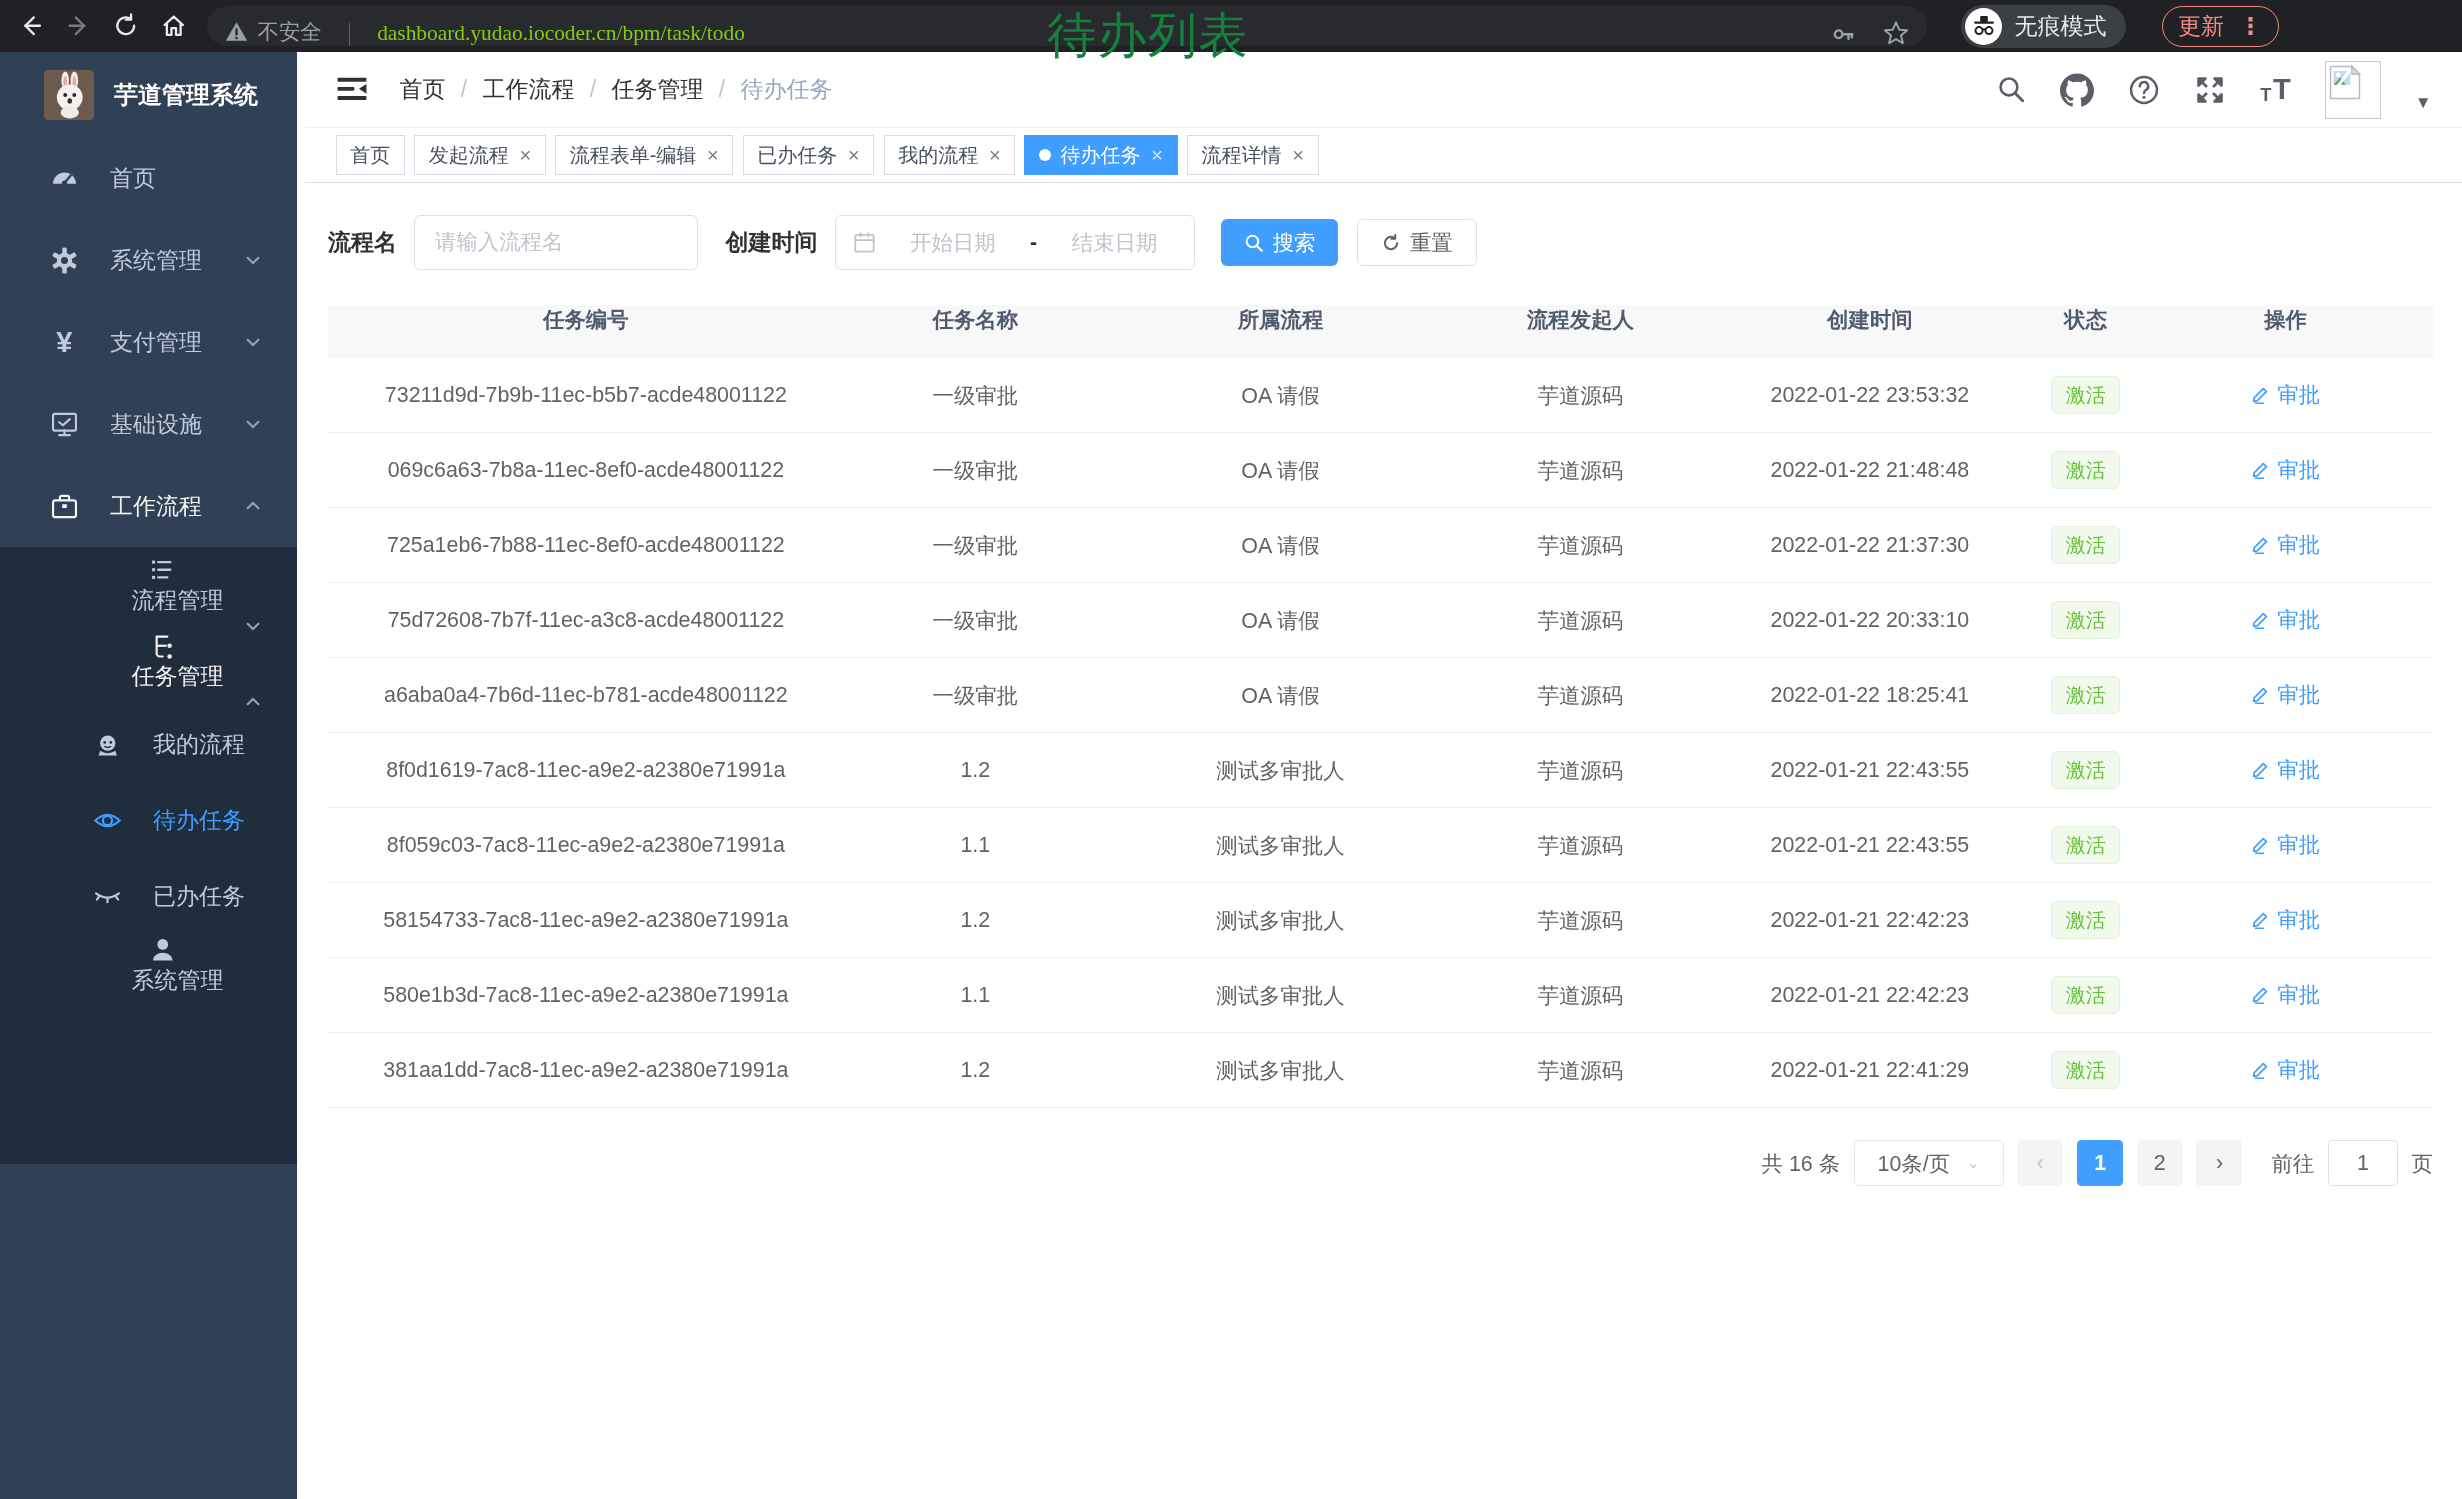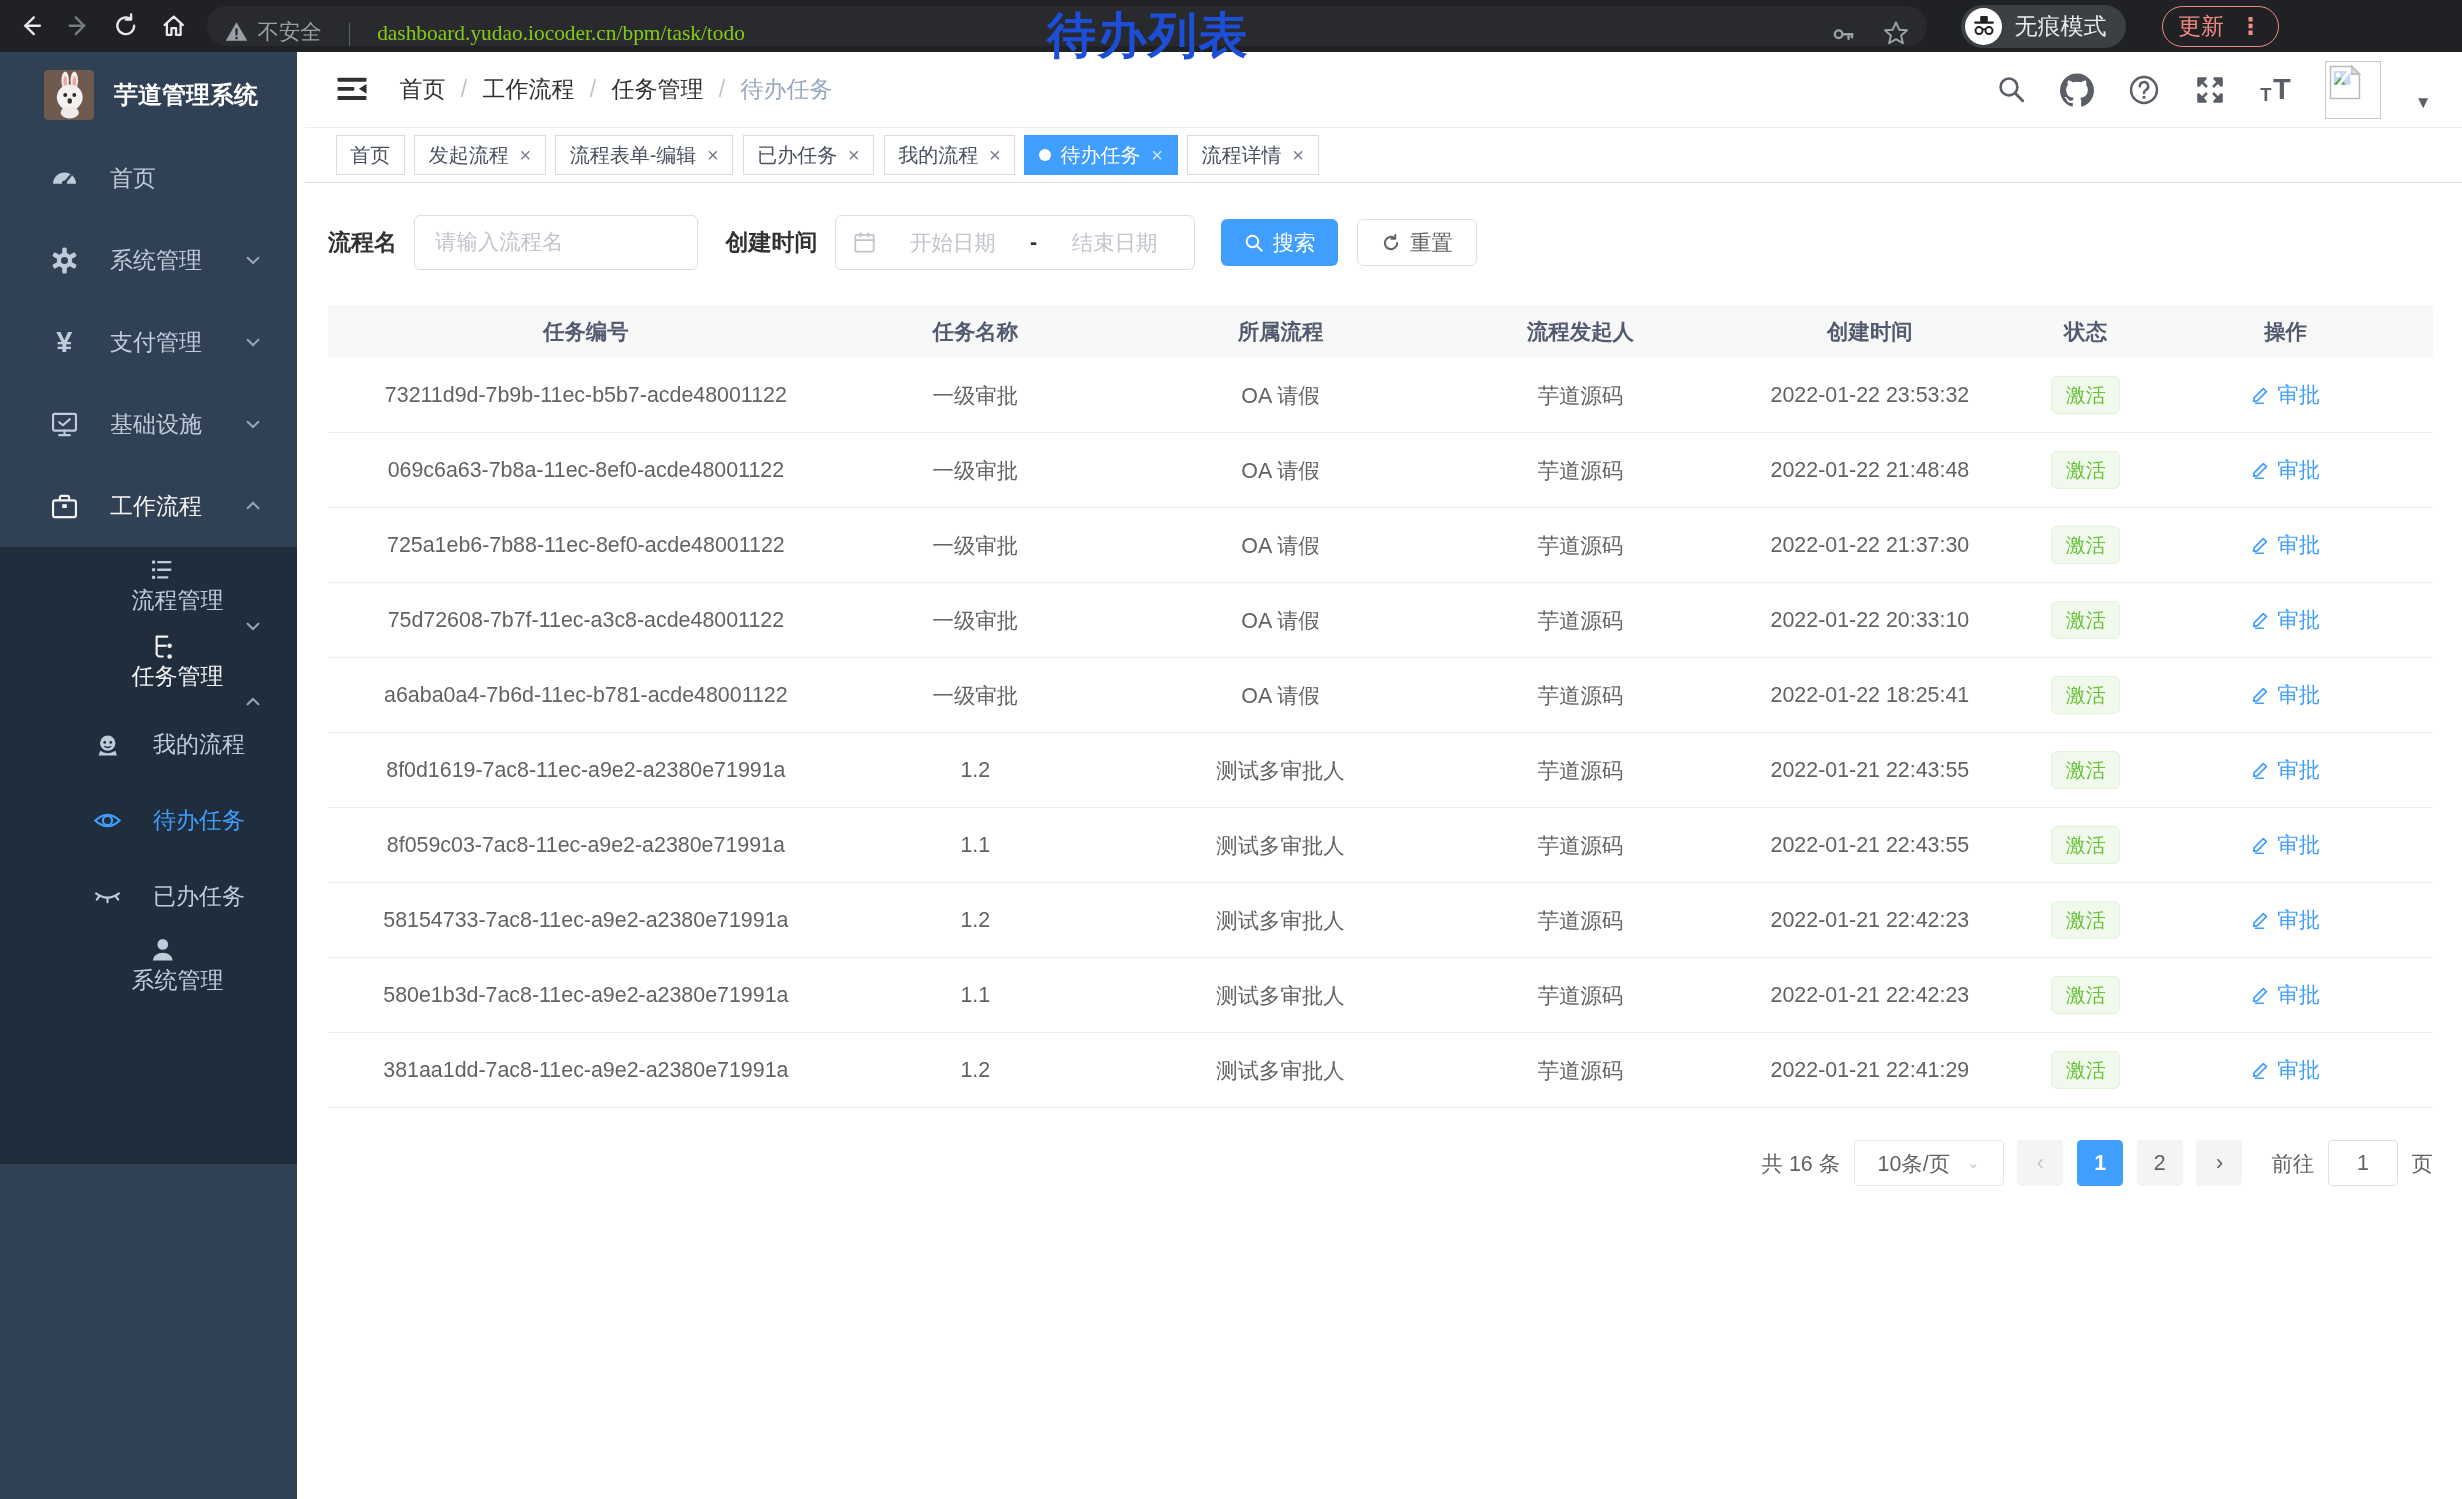--- a/index.html
+++ b/index.html
@@ -12,21 +12,21 @@
   .omni-sec { font-size:21.4px; color:#9aa0a6; display:flex; align-items:center; gap:9.2px; }
   .omni-div { width:1.5px; height:23px; background:#5f6368; }
   .omni-url { font-size:21.4px; color:#84cc16; flex:1;font-family:Liberation Serif, serif; }
   .incog-chip { height:43px; background:#3c4043; border-radius:21.4px; display:flex; align-items:center; gap:12.2px; padding:0 20px 0 4.6px; margin-left:13.7px; }
   .incog-circle { width:37px; height:37px; border-radius:50%; background:#fff; display:flex; align-items:center; justify-content:center; }
   .incog-label { color:#e8eaed; font-size:23px; }
   .update-pill { margin-left:15.3px; border:1.5px solid #f28b82; color:#f28b82; border-radius:23px; height:41px; display:flex; align-items:center; gap:15.3px; padding:0 15.3px; font-size:23px; }
   .kebab { font-size:23px; letter-spacing:0; color:#f28b82; font-weight:700; }
 
   
-  .annotation { position:absolute; left:1047px; top:3.1px; font-size:49px; color:#1d4ed8; font-weight:700; z-index:99; letter-spacing:1.5px; }
+  .annotation { position:absolute; left:1047px; top:3.1px; font-size:49px; color:#15803d; font-weight:400; z-index:99; letter-spacing:1.5px; }
 
   
   .app { position:absolute; top:52px; left:0; right:0; bottom:0; display:flex;gap:8px; }
   .sidebar { width:297px; flex:none; background:#304156; color:#bfcbd9; overflow:hidden; }
   .logo-row { height:85px; display:flex; align-items:center; gap:20px; padding-left:44px; }
   .logo-img { width:50px; height:50px; border-radius:4.6px; flex:none; background:#6e5b4e; }
   .logo-title { color:#fff; font-size:24px; font-weight:700; }
   .menu-item { height:82px; display:flex; align-items:center; padding-left:49px; font-size:23px; cursor:pointer; }
   .menu-item .mi-ic { width:30.5px; height:30.5px; margin-right:30.5px; display:flex; align-items:center; justify-content:center; flex:none; }
   .menu-item .chev { margin-left:auto; margin-right:34px; color:#9aa5b3; }
@@ -61,21 +61,21 @@
   .f-input::placeholder { color:#c0c4cc; }
   .date-box { width:360px; height:55px; border:1.5px solid #dcdfe6; border-radius:6.1px; display:flex; align-items:center; padding:0 17px; gap:15.3px; margin-right:26px; }
   .date-ph { font-size:21.4px; color:#c0c4cc; flex:1; text-align:center; }
   .date-sep { font-size:21.4px; color:#303133; font-weight:700; }
   .btn { height:47px; border-radius:6.1px; font-size:21.4px; display:inline-flex; align-items:center; gap:9.2px; padding:0 23px; cursor:pointer; border:none; font-family:inherit; }
   .btn-primary { background:#409eff; color:#fff; }
   .btn-default { background:#fff; color:#606266; border:1.5px solid #dcdfe6; margin-left:18.3px; }
 
   
   .task-table { width:100%; }
-  .t-head { display:flex; background:#f8f8f9; height:53px; align-items:center; font-size:21.4px; font-weight:700; color:#515a6e; }
+  .t-head { display:flex; background:#f8f8f9; height:53px; font-size:21.4px; font-weight:700; color:#515a6e; }
   .t-row { display:flex; height:75px; align-items:center; font-size:21.4px; color:#606266; border-bottom:0.8px solid #ebeef5; background:#fff; }
   .t-cell { text-align:center; padding:0 7.6px; overflow:hidden; white-space:nowrap; }
   .c0{width:24.5%}.c1{width:12.5%}.c2{width:16.5%}.c3{width:12%}.c4{width:15.5%}.c5{width:5%}.c6{width:14%}
   .tag-success { display:inline-block; padding:7.6px 13.7px; background:#f0f9eb; border:0.8px solid #e1f3d8; color:#67c23a; border-radius:6px; font-size:20px; line-height:1; }
   .link-action { color:#409eff; display:inline-flex; align-items:center; gap:6.1px; cursor:pointer; font-size:21.4px; }
 
   
   .pagination { display:flex; justify-content:flex-end; align-items:center; gap:13.7px; margin-top:32px; font-size:21.4px; color:#606266; }
   .psize { width:150px; height:46px; border:1.5px solid #e4e7ed; border-radius:4.6px; display:flex; align-items:center; justify-content:center; gap:17px; color:#606266; background:#fff; }
   .psize .pcaret { color:#c0c4cc; font-size:15.3px; }

